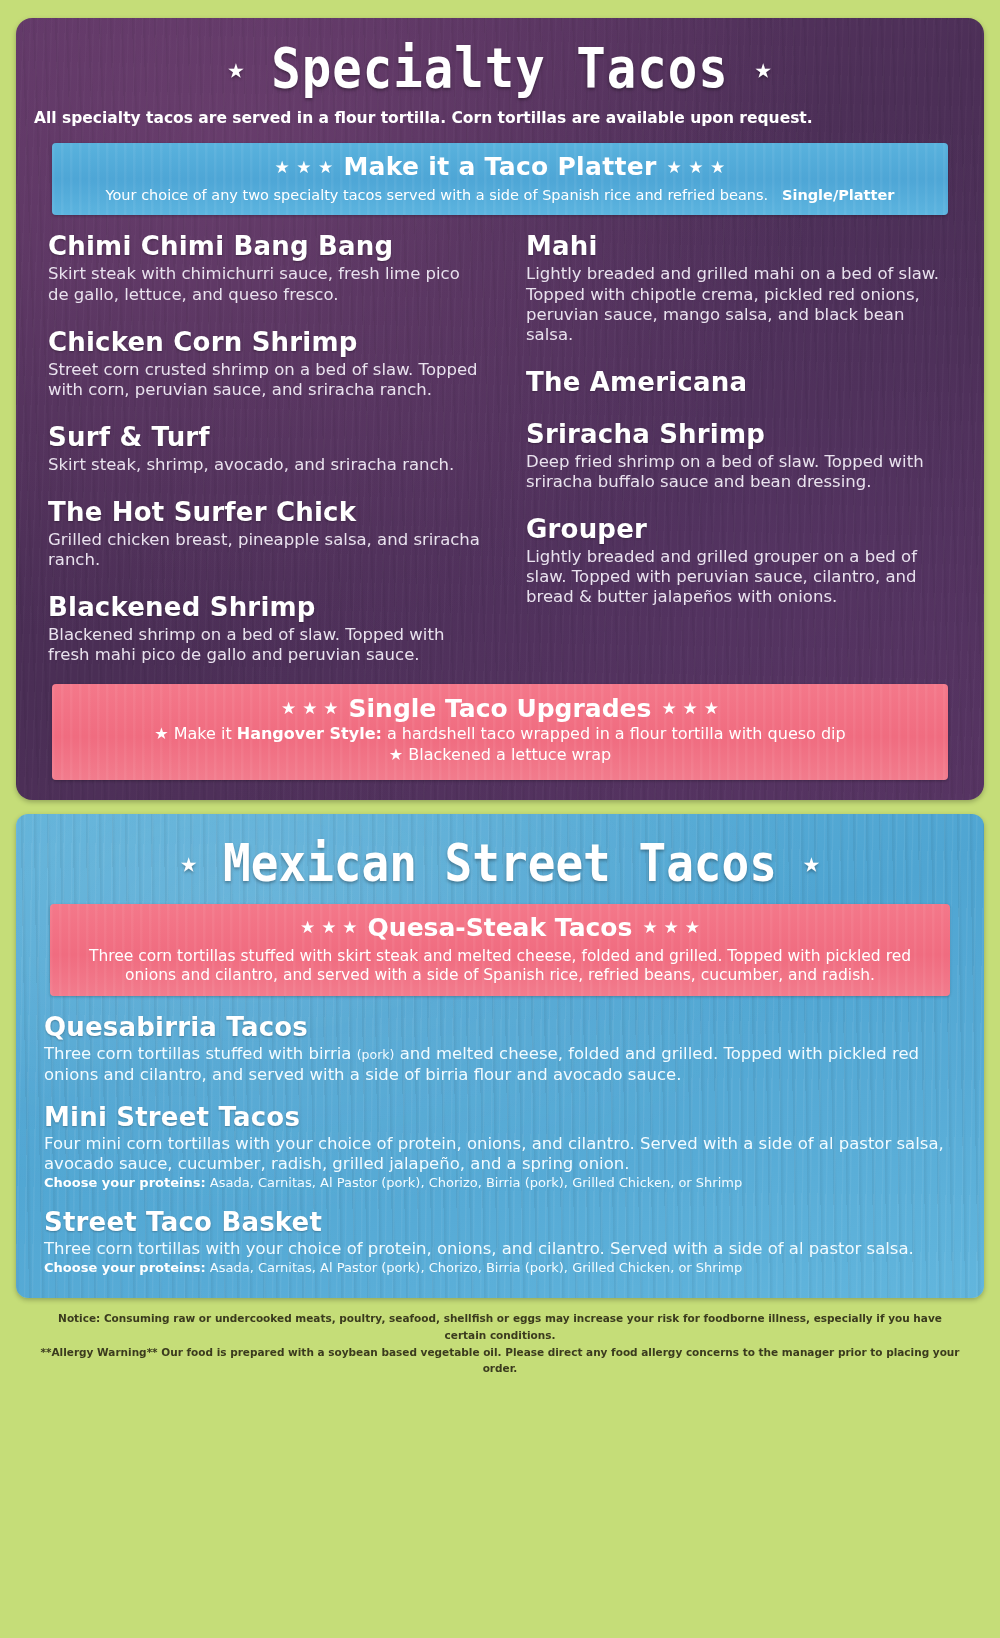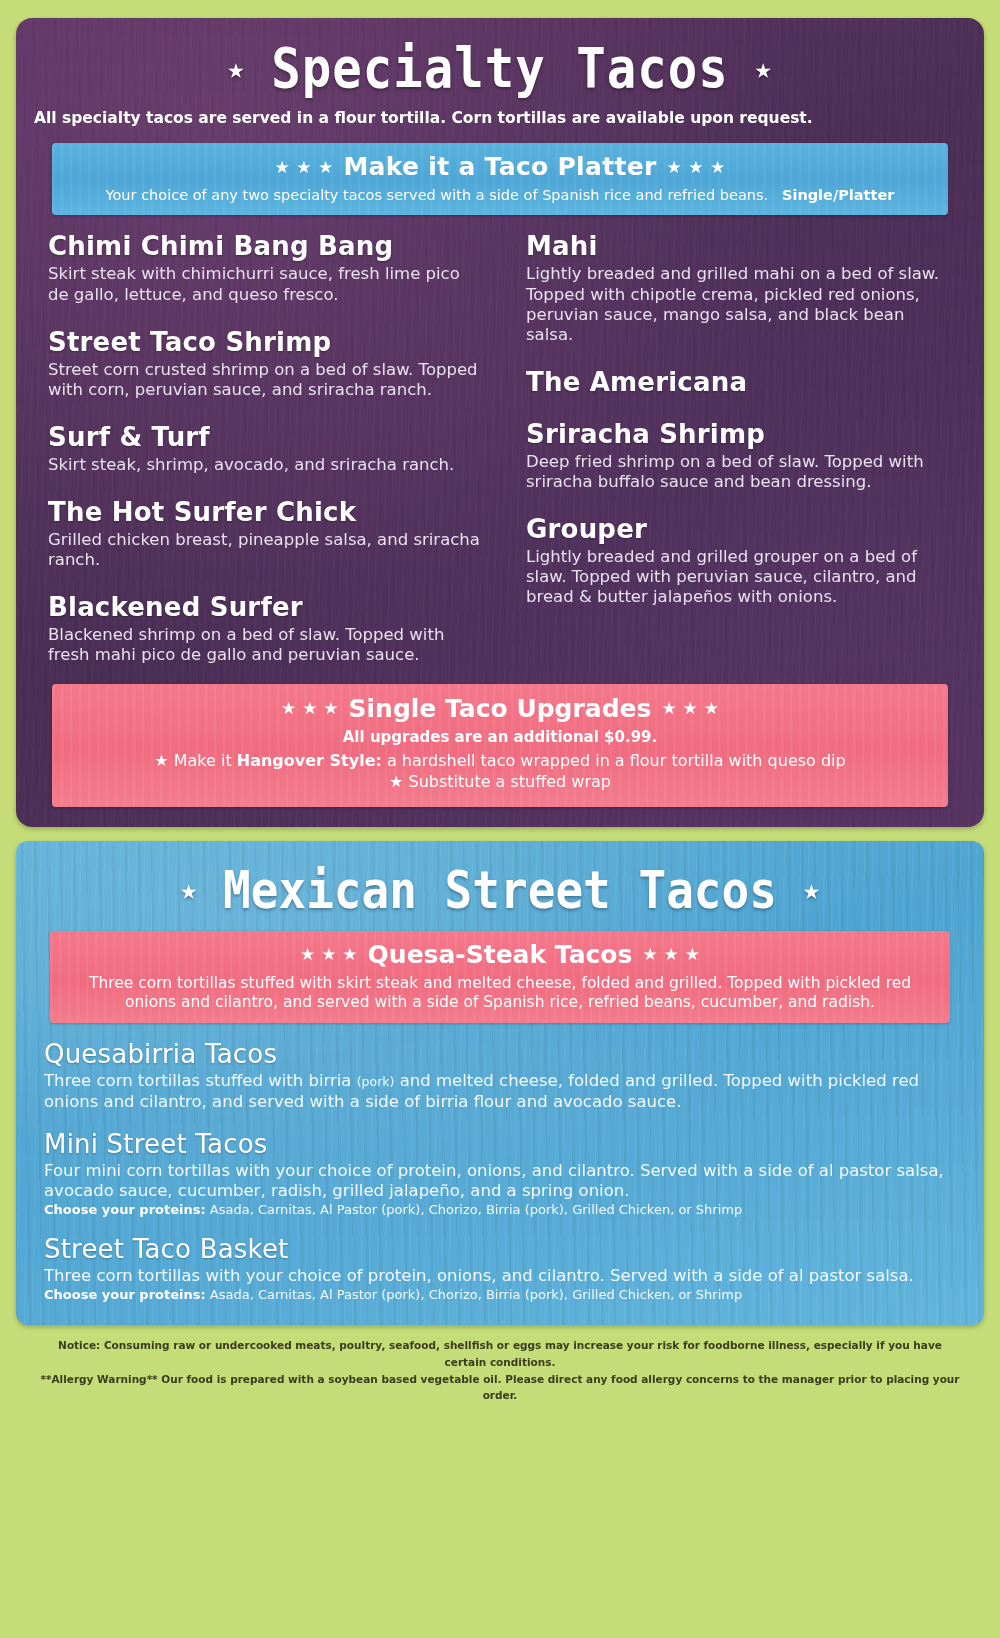--- a/index.html
+++ b/index.html
@@ -200,21 +200,21 @@
     text-align: center; font-size: 25px; font-weight: bold;
     display: flex; align-items: center; justify-content: center; gap: 10px;
   }
   .bq-title .s { font-size: 17px; }
   .bq-sub { text-align: center; font-size: 15.5px; margin-top: 5px; line-height: 1.25; }
 
   .street-items { position: relative; z-index: 2; padding: 16px 10px 0 10px; }
   .s-item { margin-bottom: 16px; }
   .s-item:last-child { margin-bottom: 0; }
   .s-name {
-    color: #ffffff; font-size: 26px; font-weight: normal; letter-spacing: .2px;
+    color: #ffffff; font-size: 26px; font-weight: bold; letter-spacing: .2px;
     margin-bottom: 2px; text-shadow: 0 1px 2px rgba(0,0,0,0.25);
   }
   .s-desc { color: #f2fbff; font-size: 16.5px; line-height: 1.25; }
   .s-proteins { color: #f2fbff; font-size: 13px; line-height: 1.25; }
   .s-proteins b { font-weight: bold; color: #ffffff; }
 
   
   .footer {
     text-align: center;
     color: #3b3b1e;
@@ -256,37 +256,37 @@
       <div class="items-grid">
 
         <div class="col left">
 
           <div class="item">
             <div class="item-name">Chimi Chimi Bang Bang</div>
             <div class="item-desc">Skirt steak with chimichurri sauce, fresh lime pico de gallo, lettuce, and queso fresco.</div>
           </div>
 
           <div class="item">
-            <div class="item-name">Street Taco Shrimp</div>
+            <div class="item-name">Chicken Corn Shrimp</div>
             <div class="item-desc">Street corn crusted shrimp on a bed of slaw. Topped with corn, peruvian sauce, and sriracha ranch.</div>
           </div>
 
           <div class="item">
             <div class="item-name">Surf &amp; Turf</div>
             <div class="item-desc">Skirt steak, shrimp, avocado, and sriracha ranch.</div>
           </div>
 
 
           <div class="item">
             <div class="item-name">The Hot Surfer Chick</div>
             <div class="item-desc">Grilled chicken breast, pineapple salsa, and sriracha ranch.</div>
           </div>
 
           <div class="item">
-            <div class="item-name">Blackened Surfer</div>
+            <div class="item-name">Blackened Shrimp</div>
             <div class="item-desc">Blackened shrimp on a bed of slaw. Topped with fresh mahi pico de gallo and peruvian sauce.</div>
           </div>
 
         </div>
 
         <div class="col right">
 
           <div class="item">
             <div class="item-name">Mahi</div>
             <div class="item-desc">Lightly breaded and grilled mahi on a bed of slaw. Topped with chipotle crema, pickled red onions, peruvian sauce, mango salsa, and black bean salsa.</div>
@@ -309,28 +309,27 @@
 
         </div>
       </div>
 
       <div class="banner-upgrades">
         <div class="bu-title">
           <span class="s">★ ★ ★</span>
           <span>Single Taco Upgrades</span>
           <span class="s">★ ★ ★</span>
         </div>
-        <div class="bu-sub">All upgrades are an additional $0.99.</div>
         <div class="bu-line">
           <span>★</span>
           <span>Make it </span><b>Hangover Style:</b><span> a hardshell taco wrapped in a flour tortilla with queso dip</span>
         </div>
         <div class="bu-line">
           <span>★</span>
-          <span>Substitute a stuffed wrap</span>
+          <span>Blackened a lettuce wrap</span>
         </div>
       </div>
 
     </div>
   </section>
 
   <section class="panel-street">
 
     <h2 class="title-street">
       <span class="title-star">★</span>

